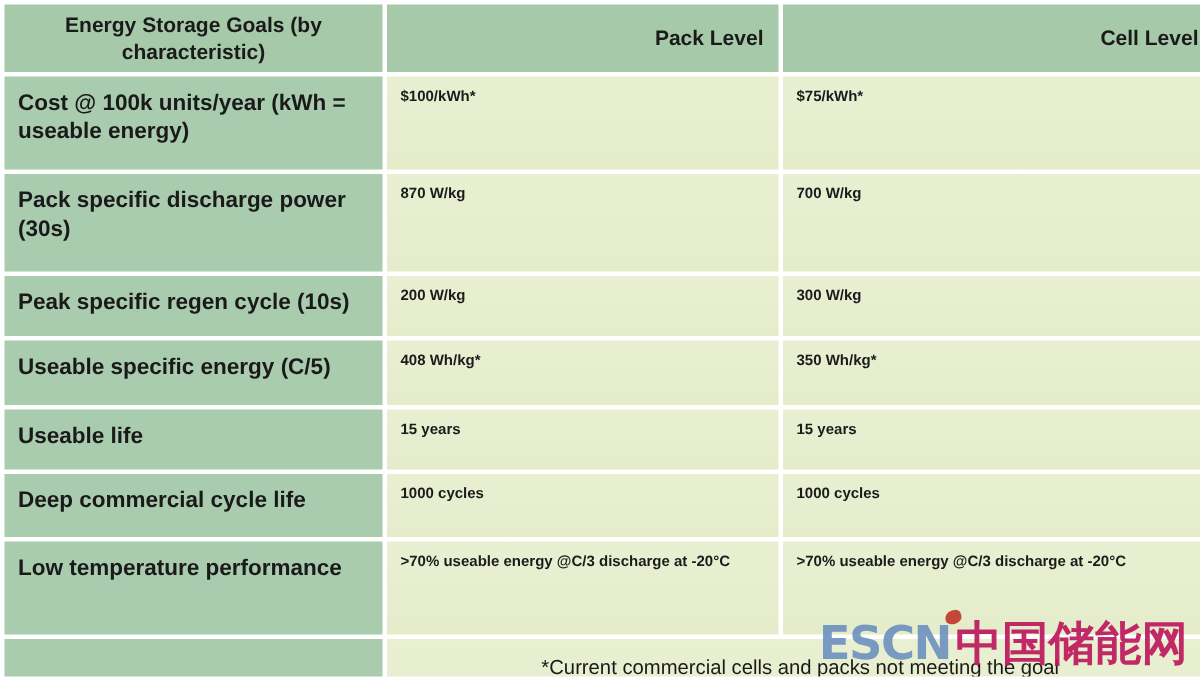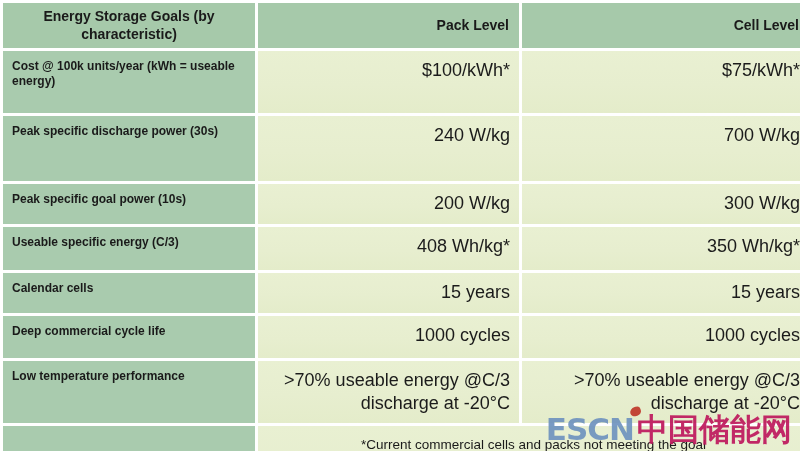--- a/index.html
+++ b/index.html
@@ -56,33 +56,33 @@
     padding: 4px 10px;
   }
   td.hdr-char { text-align: center; }
 
   
   td.char-cell {
     background: #a9cbae;
     font-weight: bold;
     text-align: left;
     vertical-align: top;
-    font-size: 12px;
+    font-size: 15px;
     padding-top: 8px;
   }
   td.char-cell.empty { font-weight: normal; }
 
   
   td.val-cell {
     background: linear-gradient(to bottom, #e9f0d2 0%, #e7eecf 55%, #e4ecca 100%);
-    text-align: right;
+    text-align: left;
     vertical-align: top;
     padding-top: 8px;
-    font-size: 18px;
-    font-weight: normal;
+    font-size: 10px;
+    font-weight: bold;
     color: #1b1b1b;
   }
 
   td.note-cell {
     background: linear-gradient(to bottom, #e9f0d2 0%, #e6eece 100%);
     text-align: center;
     vertical-align: top;
     padding-top: 10px;
     font-size: 13.5px;
   }
@@ -154,39 +154,39 @@
         <td class="hdr-col">Cell Level</td>
       </tr>
 
       <tr class="r-cost">
         <td class="char-cell">Cost @ 100k units/year (kWh = useable energy)</td>
         <td class="val-cell">$100/kWh*</td>
         <td class="val-cell">$75/kWh*</td>
       </tr>
 
       <tr class="r-dis">
-        <td class="char-cell">Peak specific discharge power (30s)</td>
-        <td class="val-cell">240 W/kg</td>
+        <td class="char-cell">Pack specific discharge power (30s)</td>
+        <td class="val-cell">870 W/kg</td>
         <td class="val-cell">700 W/kg</td>
       </tr>
 
       <tr class="r-regen">
-        <td class="char-cell">Peak specific goal power (10s)</td>
+        <td class="char-cell">Peak specific regen cycle (10s)</td>
         <td class="val-cell">200 W/kg</td>
         <td class="val-cell">300 W/kg</td>
       </tr>
 
       <tr class="r-energy">
-        <td class="char-cell">Useable specific energy (C/3)</td>
+        <td class="char-cell">Useable specific energy (C/5)</td>
         <td class="val-cell">408 Wh/kg*</td>
         <td class="val-cell">350 Wh/kg*</td>
       </tr>
 
       <tr class="r-cal">
-        <td class="char-cell">Calendar cells</td>
+        <td class="char-cell">Useable life</td>
         <td class="val-cell">15 years</td>
         <td class="val-cell">15 years</td>
       </tr>
 
       <tr class="r-cycle">
         <td class="char-cell">Deep commercial cycle life</td>
         <td class="val-cell">1000 cycles</td>
         <td class="val-cell">1000 cycles</td>
       </tr>
 

